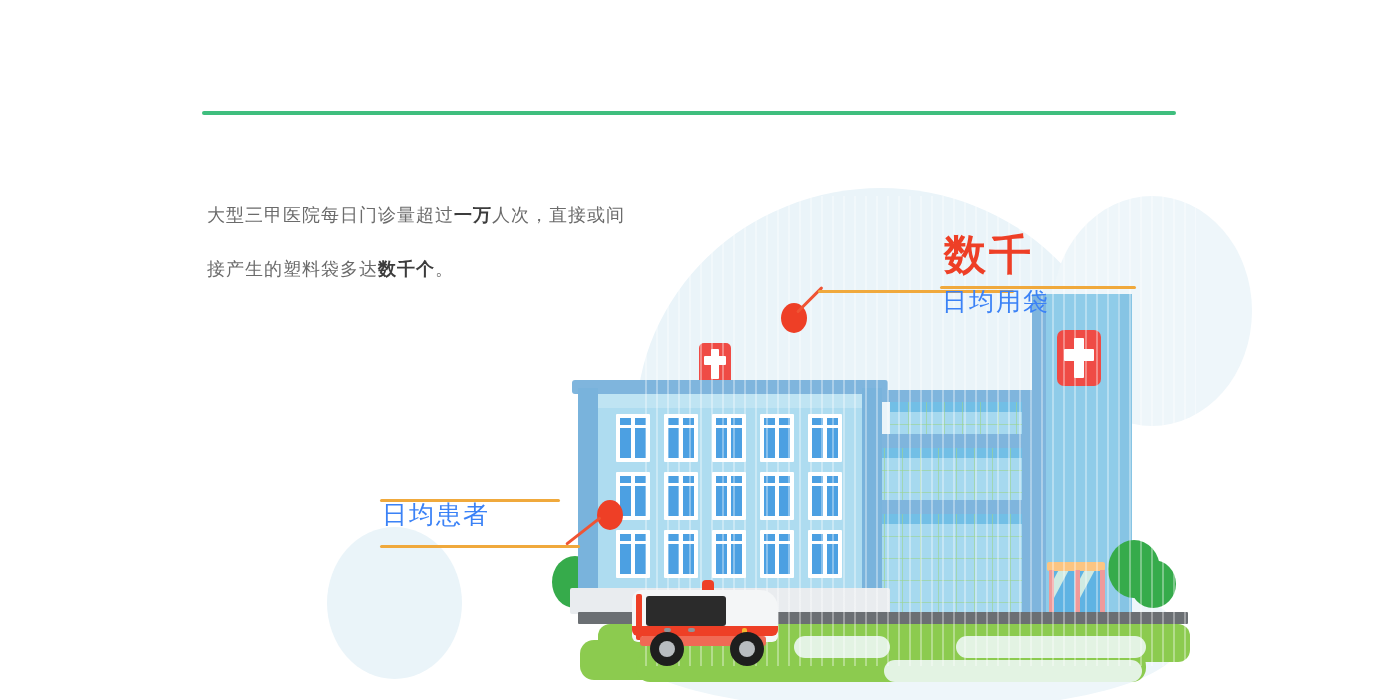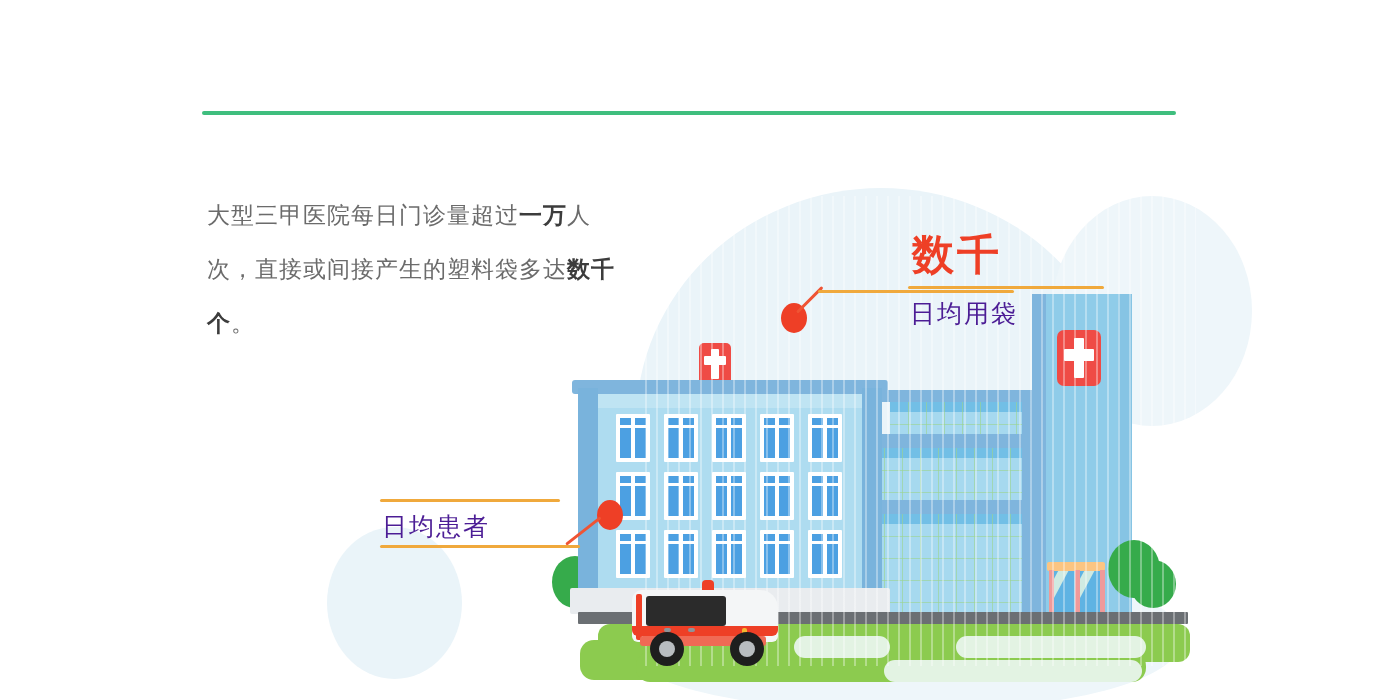--- a/index.html
+++ b/index.html
@@ -17,45 +17,45 @@
     letter-spacing:2px;line-height:1.1;white-space:nowrap;
   }
   .title-rule{
     position:absolute;left:202px;top:111px;width:974px;height:4px;
     background:#3fbe7e;border-radius:2px;
   }
 
   
   .body-copy{
     position:absolute;left:207px;top:188px;width:430px;
-    font-size:23px;line-height:54px;color:#6b6b6b;letter-spacing:1px;
+    font-size:18px;line-height:54px;color:#6b6b6b;letter-spacing:1px;
   }
   .body-copy b{color:#3c3c3c;font-weight:bold;}
 
   
   .blob{position:absolute;background:#eaf4f9;border-radius:50%;}
   .blob-big{left:636px;top:188px;width:490px;height:470px;}
   .blob-right{left:1052px;top:196px;width:200px;height:230px;background:#eef6fa;}
   .blob-small{left:327px;top:527px;width:135px;height:152px;background:#eaf4f9;}
   .blob-bottom{left:620px;top:560px;width:560px;height:150px;background:#eef6fa;border-radius:50% 50% 45% 45%;}
 
   
   .callout{position:absolute;}
   .callout .big{
     font-size:42px;font-weight:bold;color:#ee3f26;letter-spacing:3px;
     line-height:1;white-space:nowrap;
   }
   .callout .rule{
     height:3px;background:#f0a93c;border-radius:2px;margin-top:10px;
   }
   .callout .sub{
-    font-size:25px;color:#4c1d95;letter-spacing:2px;line-height:1;
-    margin-top:12px;white-space:nowrap;
-  }
-  #callout-bags{left:908px;top:234px;}
+    font-size:25px;color:#3b82f6;letter-spacing:2px;line-height:1;
+    white-space:nowrap;
+  }
+  #callout-bags{left:940px;top:234px;}
   #callout-bags .big{margin-left:4px;}
   #callout-bags .rule{width:196px;}
   #callout-bags .sub{margin-left:2px;}
 
   #callout-patients{left:380px;top:489px;}
   #callout-patients .rule{width:180px;}
   #callout-patients .sub{margin-left:2px;}
 
   .leader{position:absolute;}
   .leader .hline{position:absolute;height:3px;background:#f0a93c;border-radius:2px;}

